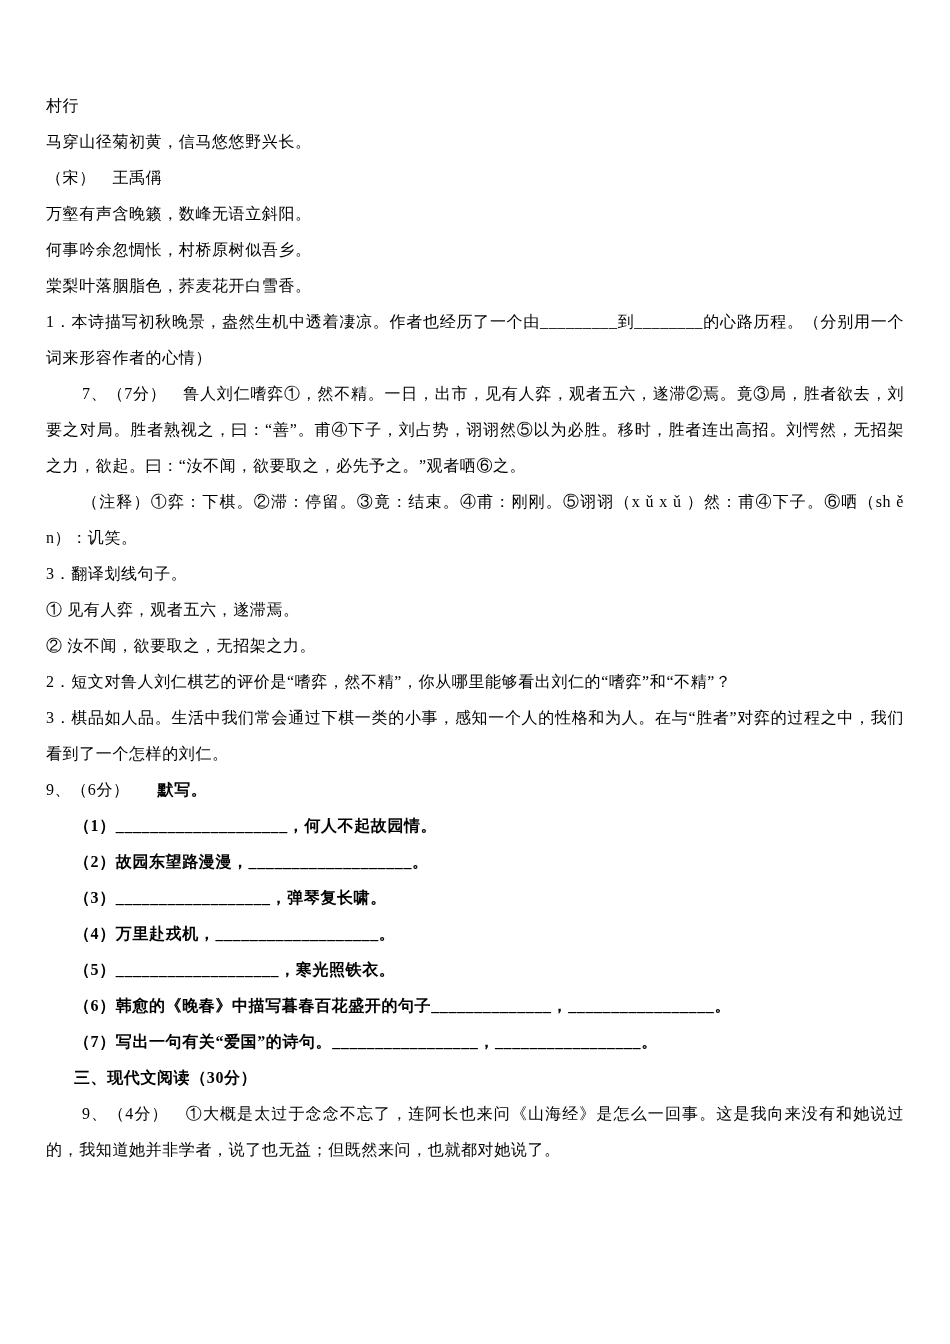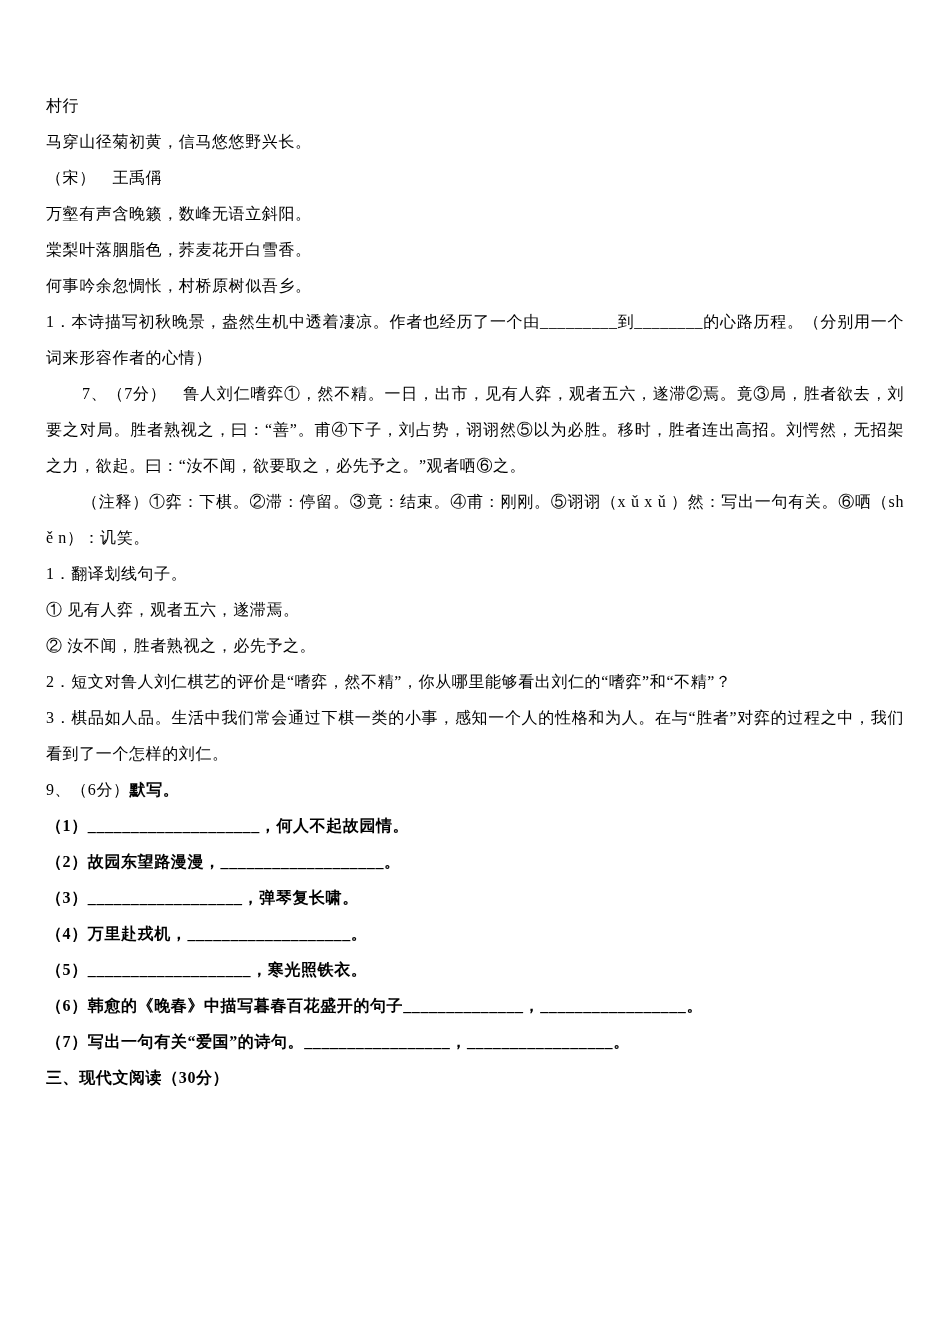--- a/index.html
+++ b/index.html
@@ -26,47 +26,49 @@
   }
   p {
     margin: 0;
     padding: 0;
   }
   .indent {
     text-indent: 36px;
   }
   .bold {
     font-weight: bold;
+    margin-left: 28px;
   }
 </style>
 </head>
 <body>
 
 <div class="page">
 
   <p>村行</p>
   <p>马穿山径菊初黄，信马悠悠野兴长。</p>
   <p>（宋）　王禹偁</p>
   <p>万壑有声含晚籁，数峰无语立斜阳。</p>
+  <p>何事吟余忽惆怅，村桥原树似吾乡。</p>
   <p>棠梨叶落胭脂色，荞麦花开白雪香。</p>
-  <p>何事吟余忽惆怅，村桥原树似吾乡。</p>
   <p>1．本诗描写初秋晚景，盎然生机中透着凄凉。作者也经历了一个由_________到________的心路历程。（分别用一个词来形容作者的心情）</p>
 
   <p class="indent">7、（7分）　鲁人刘仁嗜弈①，然不精。一日，出市，见有人弈，观者五六，遂滞②焉。竟③局，胜者欲去，刘要之对局。胜者熟视之，曰：“善”。甫④下子，刘占势，诩诩然⑤以为必胜。移时，胜者连出高招。刘愕然，无招架之力，欲起。曰：“汝不闻，欲要取之，必先予之。”观者哂⑥之。</p>
-  <p class="indent">（注释）①弈：下棋。②滞：停留。③竟：结束。④甫：刚刚。⑤诩诩（x ǔ x ǔ ）然：写出一句有关。⑥哂（sh ě n）：讥笑。</p>
-  <p>1．翻译划线句子。</p>
+  <p class="indent">（注释）①弈：下棋。②滞：停留。③竟：结束。④甫：刚刚。⑤诩诩（x ǔ x ǔ ）然：甫④下子。⑥哂（sh ě n）：讥笑。</p>
+  <p>3．翻译划线句子。</p>
   <p>① 见有人弈，观者五六，遂滞焉。</p>
-  <p>② 汝不闻，胜者熟视之，必先予之。</p>
+  <p>② 汝不闻，欲要取之，无招架之力。</p>
   <p>2．短文对鲁人刘仁棋艺的评价是“嗜弈，然不精”，你从哪里能够看出刘仁的“嗜弈”和“不精”？</p>
   <p>3．棋品如人品。生活中我们常会通过下棋一类的小事，感知一个人的性格和为人。在与“胜者”对弈的过程之中，我们看到了一个怎样的刘仁。</p>
 
   <p><span>9、（6分）</span><span class="bold">默写。</span></p>
   <p class="bold">（1）____________________，何人不起故园情。</p>
   <p class="bold">（2）故园东望路漫漫，___________________。</p>
   <p class="bold">（3）__________________，弹琴复长啸。</p>
   <p class="bold">（4）万里赴戎机，___________________。</p>
   <p class="bold">（5）___________________，寒光照铁衣。</p>
   <p class="bold">（6）韩愈的《晚春》中描写暮春百花盛开的句子______________，_________________。</p>
   <p class="bold">（7）写出一句有关“爱国”的诗句。_________________，_________________。</p>
 
   <p class="bold">三、现代文阅读（30分）</p>
+  <p class="indent">9、（4分）　①大概是太过于念念不忘了，连阿长也来问《山海经》是怎么一回事。这是我向来没有和她说过的，我知道她并非学者，说了也无益；但既然来问，也就都对她说了。</p>
 
 </div>
 
 </body></html>

